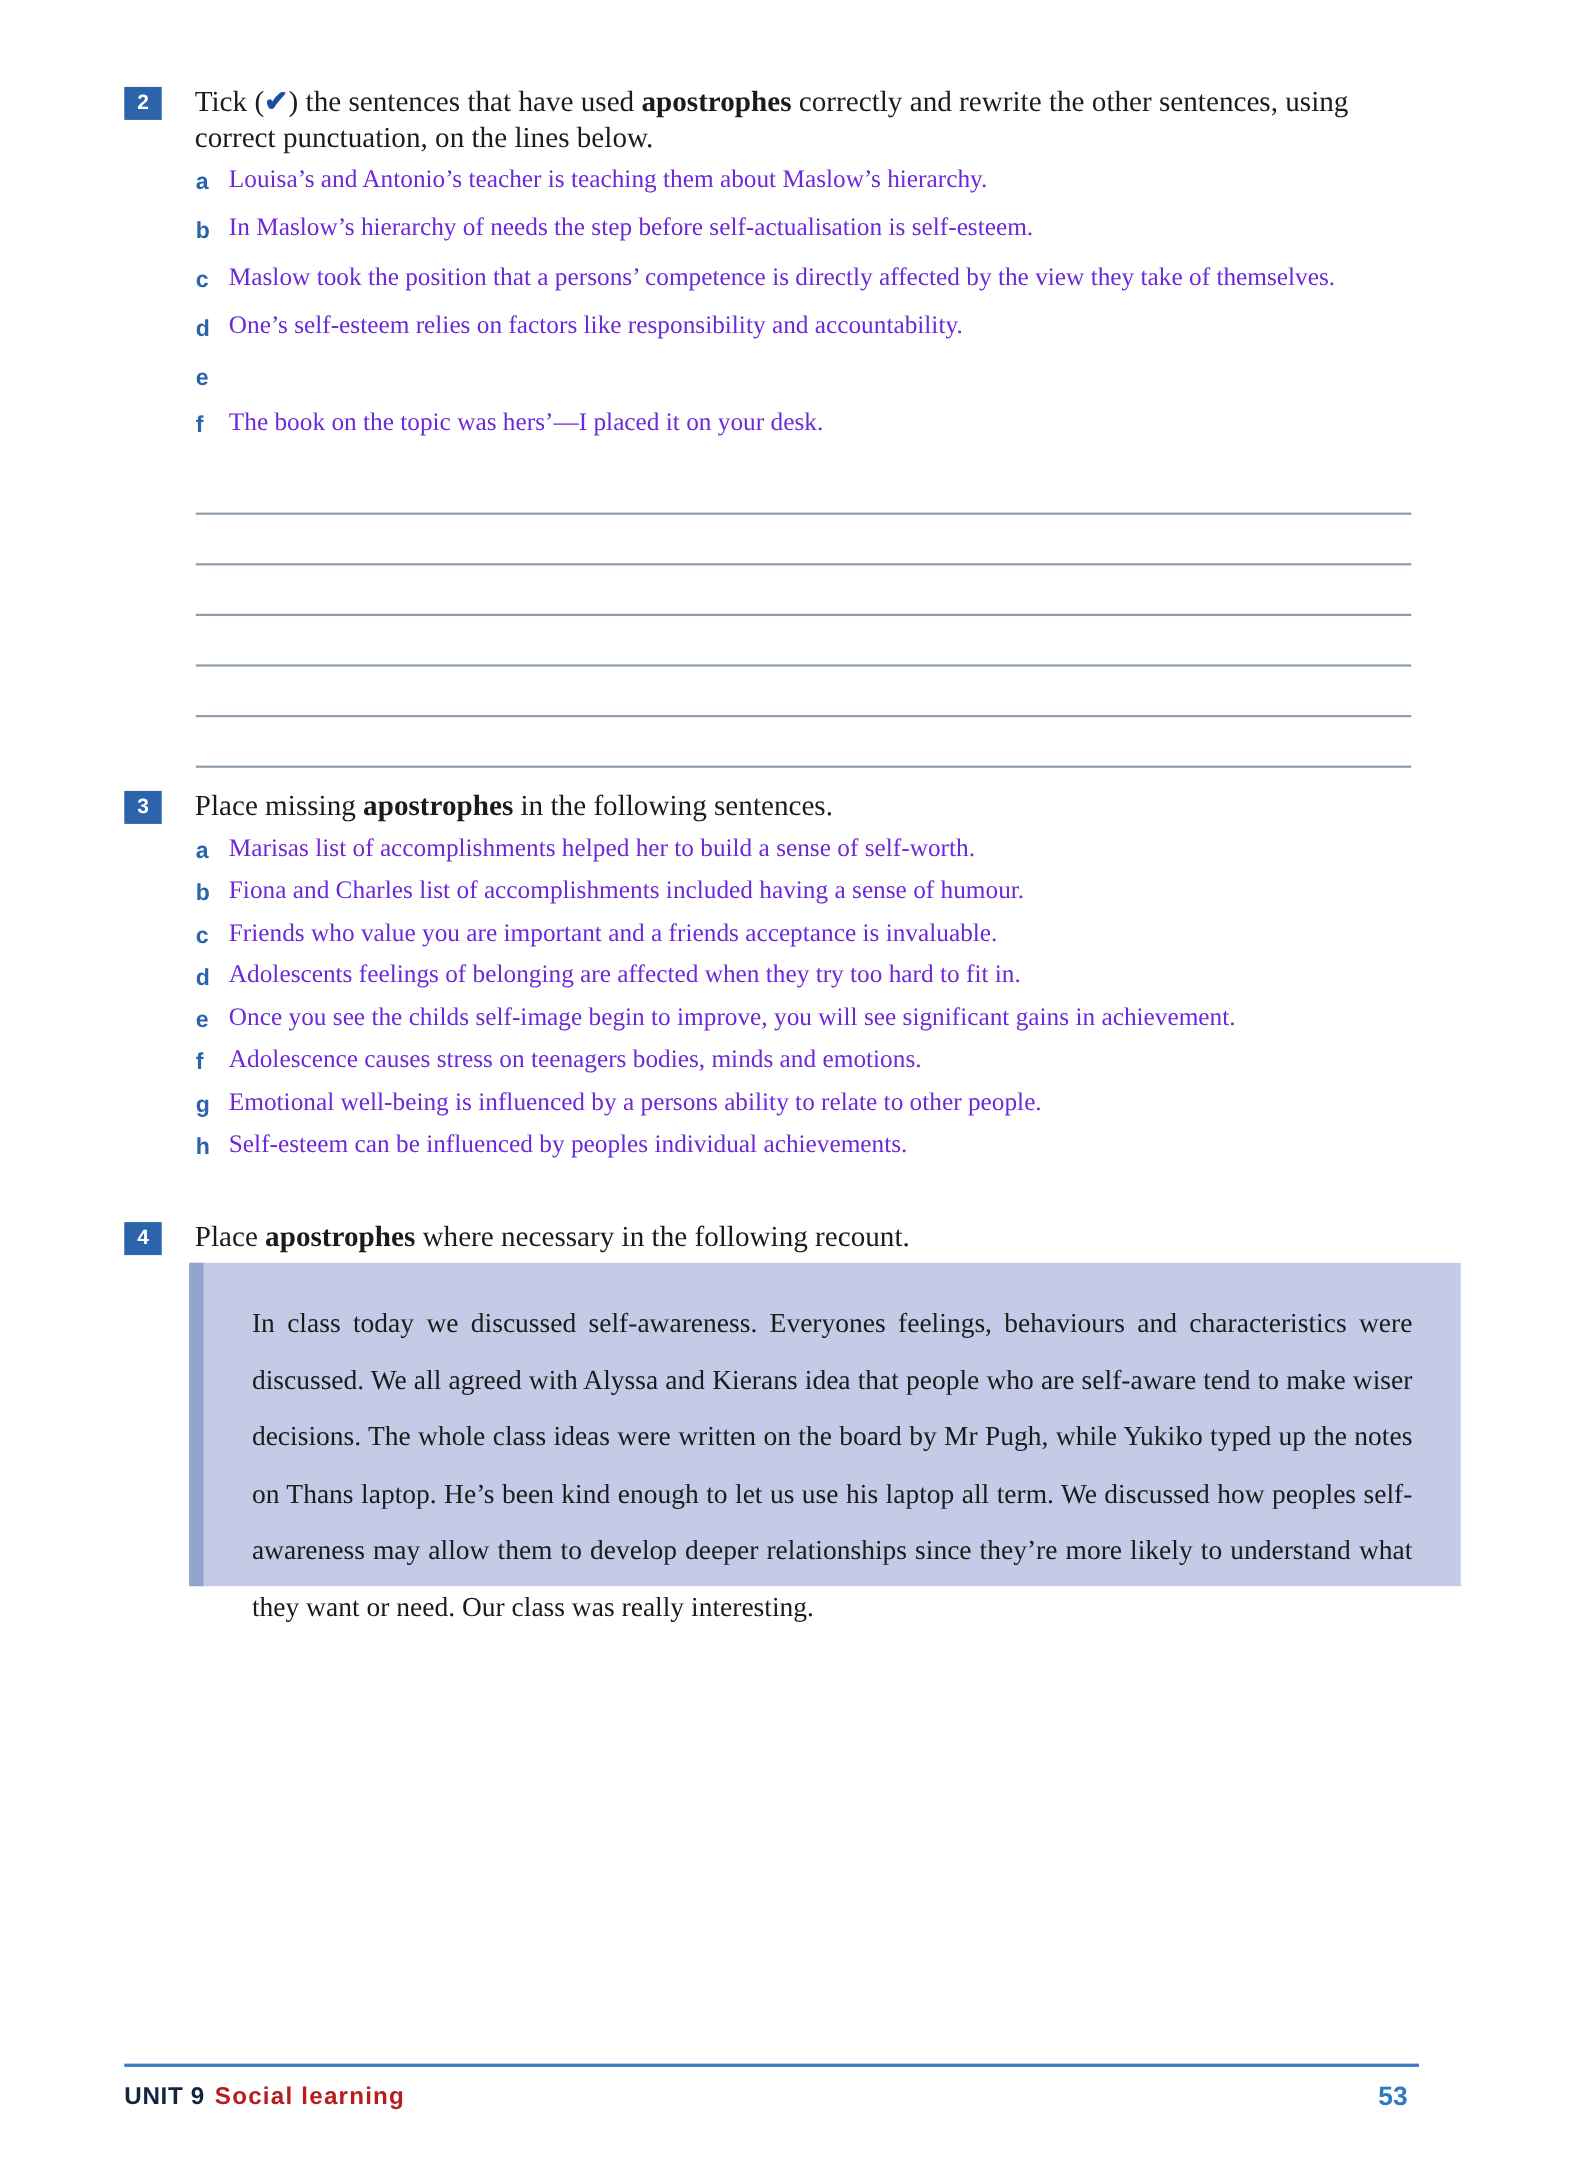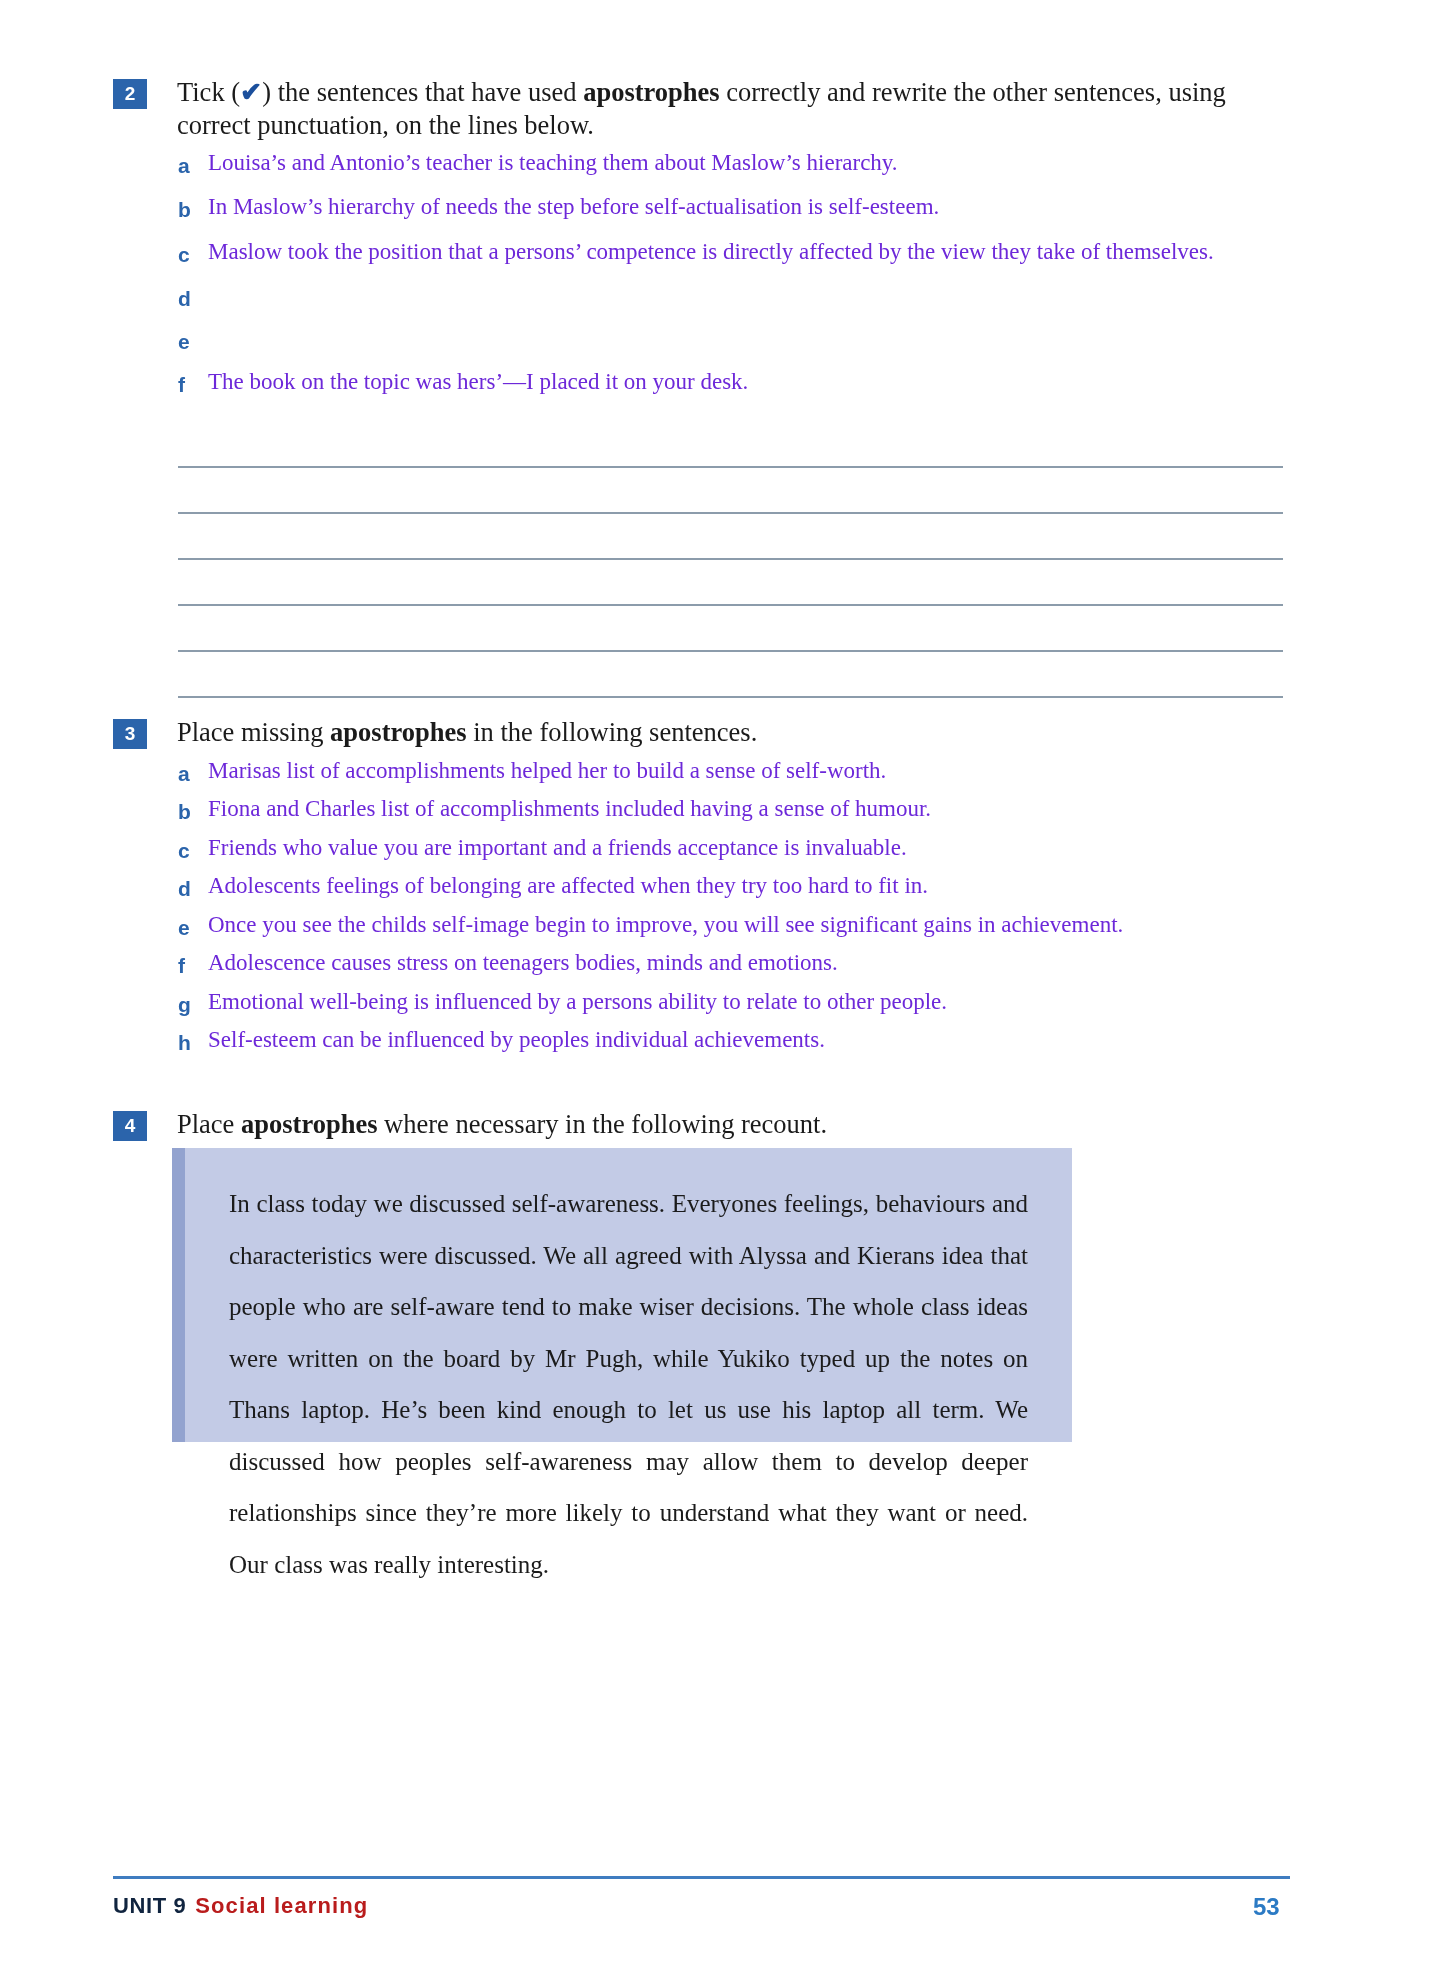--- a/index.html
+++ b/index.html
@@ -166,20 +166,21 @@
       <div class="item-text">In Maslow’s hierarchy of needs the step before self-actualisation is self-esteem.</div>
     </div>
 
     <div class="item" style="margin-bottom:15px;">
       <div class="item-letter">c</div>
       <div class="item-text" style="max-width:1030px;">Maslow took the position that a persons’ competence is directly affected by the view they take of themselves.</div>
     </div>
 
     <div class="item" style="margin-bottom:15px;">
       <div class="item-letter">d</div>
+      <div class="item-text">One’s self-esteem relies on factors like responsibility and accountability.</div>
     </div>
 
     <div class="item" style="margin-bottom:15px;">
       <div class="item-letter">e</div>
     </div>
 
     <div class="item">
       <div class="item-letter">f</div>
       <div class="item-text">The book on the topic was hers’—I placed it on your desk.</div>
     </div>
@@ -244,21 +245,21 @@
     </div>
   </div>
 
   <div class="question" style="left:113px; top:1108px; width:1180px;">
     <div class="qnum">4</div>
     <div class="qtext">
       <span>Place </span><b>apostrophes</b><span> where necessary in the following recount.</span>
     </div>
   </div>
 
-  <div class="recount" style="left:172px; top:1148px; width:900px; height:294px;">
+  <div class="recount" style="left:172px; top:1148px; width:1156px; height:294px;">
     <div class="recount-text">In class today we discussed self-awareness. Everyones feelings, behaviours and characteristics were discussed. We all agreed with Alyssa and Kierans idea that people who are self-aware tend to make wiser decisions. The whole class ideas were written on the board by Mr Pugh, while Yukiko typed up the notes on Thans laptop. He’s been kind enough to let us use his laptop all term.  We discussed how peoples self-awareness may allow them to develop deeper relationships since they’re more likely to understand what they want or need.  Our class was really interesting.</div>
   </div>
 
   <div class="footer-rule" style="left:113px; top:1876px; width:1177px;"></div>
 
   <div class="footer" style="left:113px; top:1893px;">
     <span class="footer-unit">UNIT 9</span>
     <span class="footer-topic">Social learning</span>
   </div>
 

